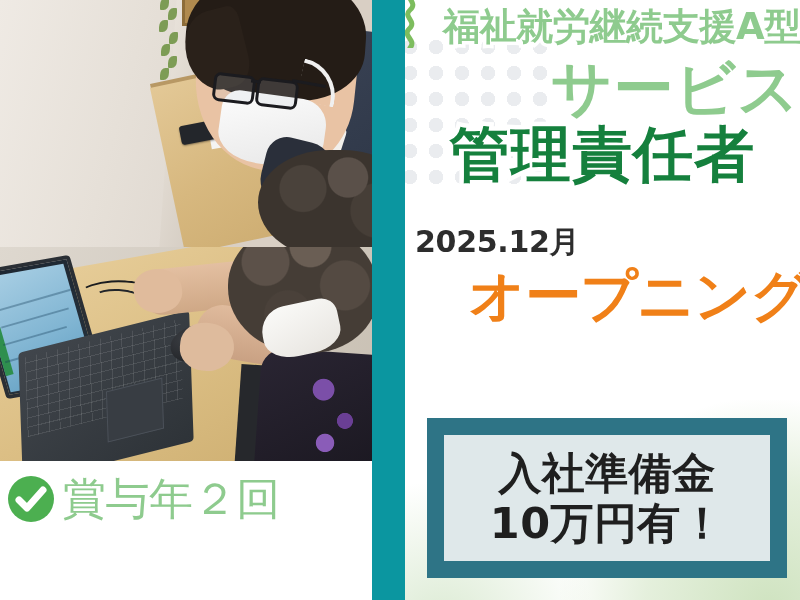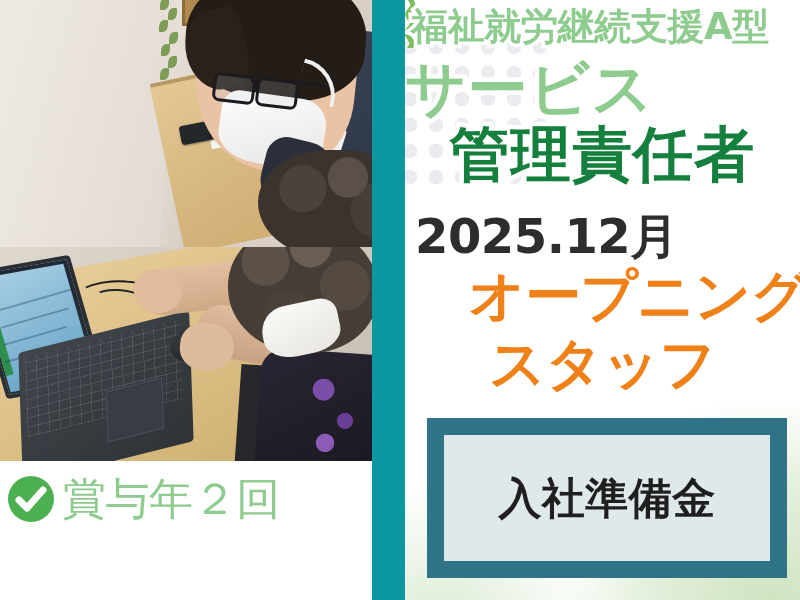--- a/index.html
+++ b/index.html
@@ -289,45 +289,45 @@
     font-weight:bold;
     line-height:1;
     letter-spacing:-.01em;
     white-space:nowrap;
   }
   #kicker {
     position:absolute; left:6px; top:8px;
     width:390px;
     font-size:37px;
     color:#8ecb8e;
-    text-align:left;
+    text-align:right;
     -webkit-text-stroke:7px #ffffff;
     paint-order:stroke fill;
   }
   #title-1 {
     position:absolute; left:0; top:58px;
-    width:395px; text-align:left;
+    width:395px; text-align:right;
     font-size:60px;
     color:#8ecb8e;
     -webkit-text-stroke:9px #ffffff;
     paint-order:stroke fill;
     letter-spacing:.02em;
   }
   #title-2 {
     position:absolute; left:0; top:124px;
     width:395px; text-align:center;
     font-size:60px;
     color:#8ecb8e;
     -webkit-text-stroke:9px #ffffff;
     paint-order:stroke fill;
     letter-spacing:.02em;
   }
   #date-line {
-    position:absolute; left:10px; top:205px;
-    font-size:48px; font-weight:bold;
+    position:absolute; left:10px; top:222px;
+    font-size:30px; font-weight:bold;
     color:#2d2d2d;
     letter-spacing:-.01em;
   }
   #opening-1 {
     position:absolute; left:0; top:268px;
     width:466px; text-align:center;
     font-size:56px;
     color:#f08018;
     -webkit-text-stroke:9px #ffffff;
     paint-order:stroke fill;
@@ -470,25 +470,25 @@
     <div id="kicker" class="outlined" style="color: rgb(142, 203, 142);">福祉就労継続支援A型</div>
 
     <div id="title-1" class="outlined" style="color: rgb(142, 203, 142);">サービス</div>
 
     <div id="title-2" class="outlined" style="color: #15803d;">管理責任者</div>
 
     <div id="date-line" style="color: rgb(45, 45, 45);">2025.12月</div>
 
     <div id="opening-1" class="outlined" style="color: rgb(240, 128, 24);">オープニング</div>
 
-    <div id="opening-2" class="outlined" style="color: rgb(240, 128, 24);">スタッフ</div>
 
     <div id="bonus-box" style="background: rgb(46, 116, 134);">
       <div id="bonus-inner" style="background: rgb(223, 232, 234);">
         <div>入社準備金</div>
+        <div>10万円有！</div>
       </div>
     </div>
   </div>
 
   <div id="benefits">
 
     <div class="benefit-row">
       <svg class="check-icon" viewBox="0 0 50 50">
         <circle cx="25" cy="25" r="23" fill="#4caf50"></circle>
         <path d="M13 26 L21 34 L37 16" stroke="#ffffff" stroke-width="7" fill="none" stroke-linecap="round" stroke-linejoin="round"></path>

